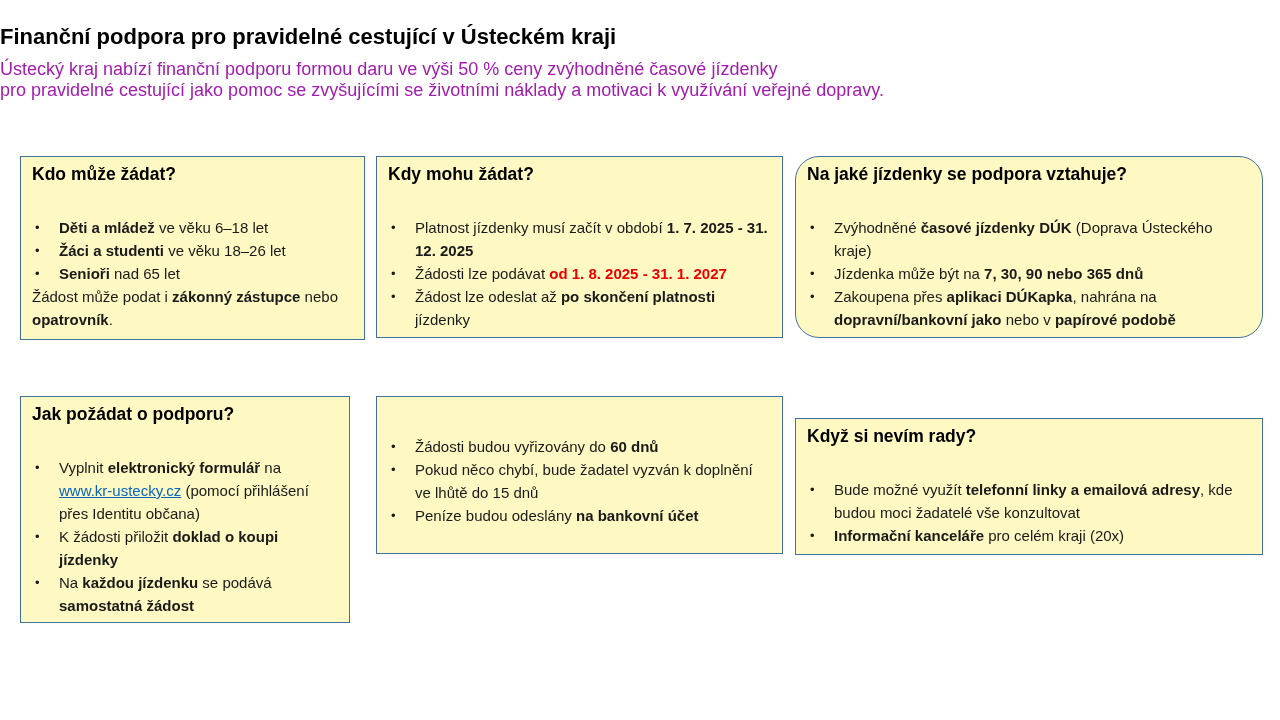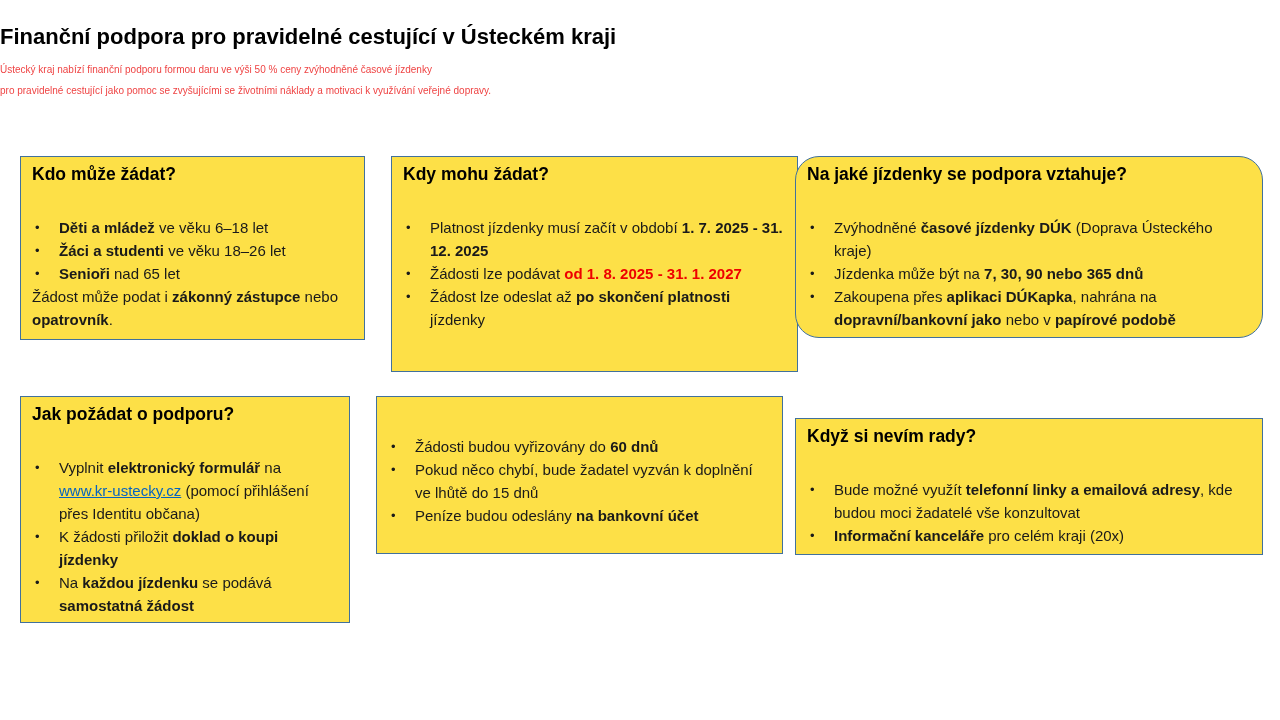--- a/index.html
+++ b/index.html
@@ -20,28 +20,28 @@
   .stage{position:absolute;left:0;top:0;width:1280px;height:720px;}
   .header{position:absolute;left:0;top:24px;width:1280px;}
   .page-title{
     font-size:22px;
     font-weight:bold;
     letter-spacing:0;
     color:#000;
     margin-bottom:9px;
   }
   .subtitle{
-    font-size:10px;
+    font-size:18px;
     line-height:21px;
-    color:#ef4444;
+    color:#a21caf;
   }
   .card{
     position:absolute;
     border:1.5px solid var(--border);
-    background:#fde047;
+    background:#fef9c3;
     padding:7px 11px;
   }
   .card-title{
     font-size:17.5px;
     font-weight:bold;
     color:#000;
   }
   .card-body{
     margin-top:31px;
     font-size:15px;
@@ -57,21 +57,21 @@
   .item.plain .txt{flex:1 1 auto;}
   .b{font-weight:bold;}
   .red{color:var(--highlight-red);font-weight:bold;}
   a.link{
     color:var(--link-blue);
     text-decoration:underline;
     cursor:pointer;
   }
   
   #card-0{left:20px;  top:156px; width:345px; height:184px;}
-  #card-1{left:391px; top:156px; width:407px; height:216px;}
+  #card-1{left:376px; top:156px; width:407px; height:182px;}
   #card-2{left:795px; top:156px; width:468px; height:182px;border-radius:24px;}
   #card-3{left:20px;  top:396px; width:330px; height:227px;}
   #card-4{left:376px; top:396px; width:407px; height:158px;}
   #card-5{left:795px; top:418px; width:468px; height:137px;}
 </style>
 </head>
 <body>
 
 <div class="stage">
 

